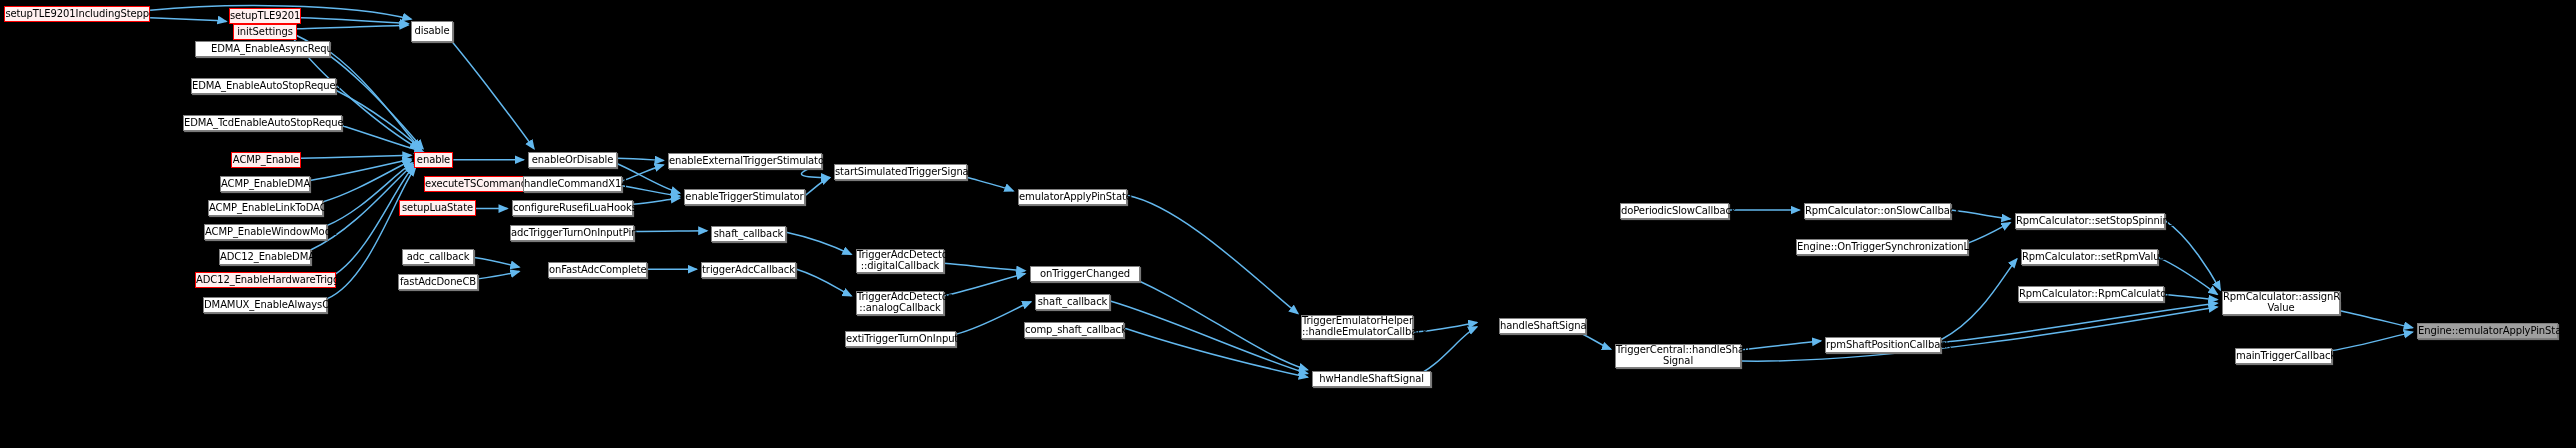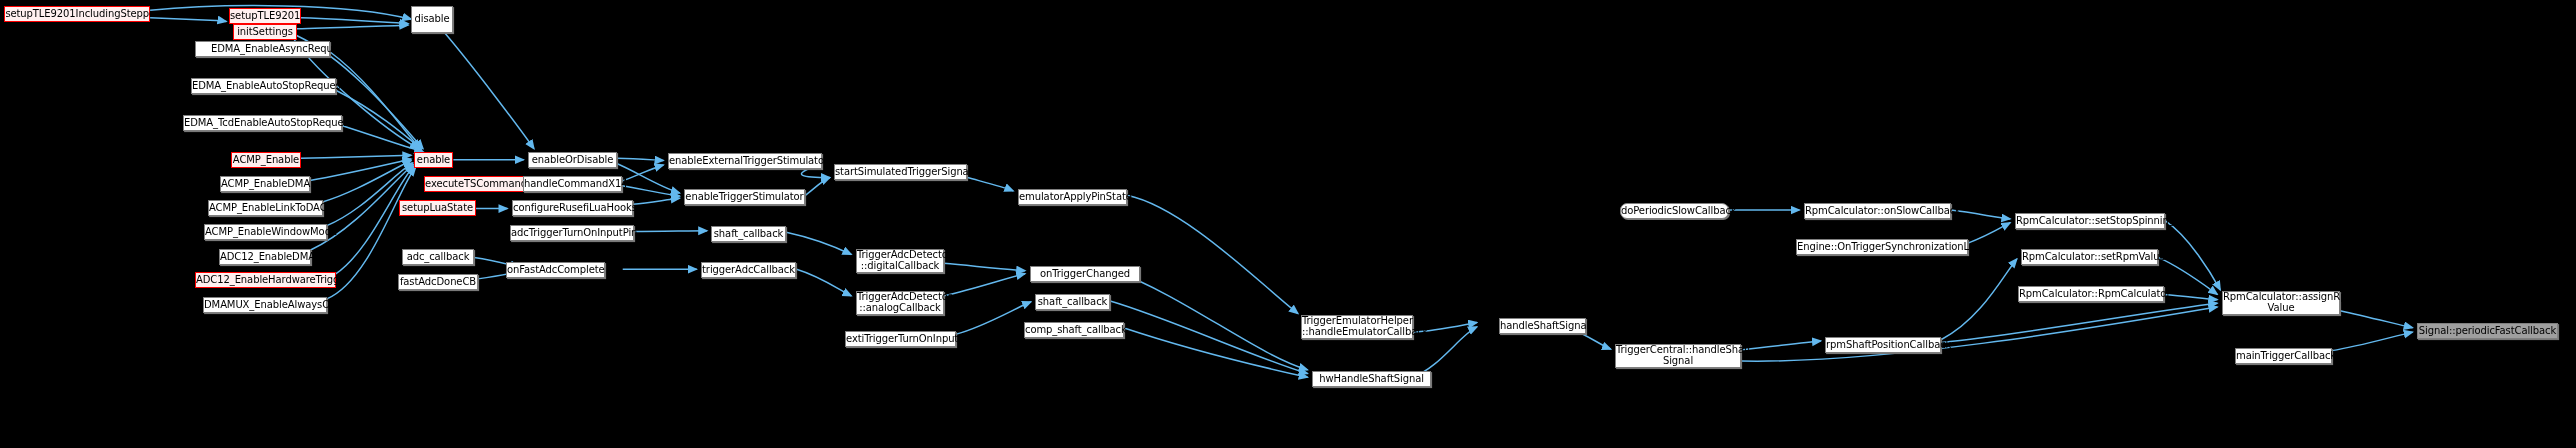--- a/index.html
+++ b/index.html
@@ -120,67 +120,67 @@
         <path d="M2918,348 C2950,362 2980,385 2998,398" marker-end="url(#arrow)"></path>
         <path d="M2926,398 C2955,400 2980,404 2998,405" marker-end="url(#arrow)"></path>
         <path d="M3164,420 C3200,428 3240,438 3262,443" marker-end="url(#arrow)"></path>
         <path d="M3153,474 C3190,468 3235,455 3262,449" marker-end="url(#arrow)"></path>
       </g>
   </svg>
   <div id="node-layer">
       <div class="node hl" style="left: 4.4px; top: 6px; width: 146px; height: 16.3px;"><span class="lbl">setupTLE9201IncludingStepper</span></div>
       <div class="node hl" style="left: 229px; top: 8.1px; width: 72px; height: 16.3px;"><span class="lbl">setupTLE9201</span></div>
       <div class="node hl" style="left: 233px; top: 24px; width: 64px; height: 16.3px;"><span class="lbl">initSettings</span></div>
-      <div class="node" style="left: 411px; top: 6px; width: 42px; height: 27px; align-items: center;"><span class="lbl">disable</span></div>
+      <div class="node" style="left: 411px; top: 21px; width: 42px; height: 21px; align-items: center;"><span class="lbl">disable</span></div>
       <div class="node" style="left: 195px; top: 41px; width: 135px; height: 16.3px; padding-left: 15px;"><span class="lbl">EDMA_EnableAsyncRequest</span></div>
       <div class="node" style="left: 191px; top: 78px; width: 145px; height: 16.3px;"><span class="lbl">EDMA_EnableAutoStopRequest</span></div>
       <div class="node" style="left: 183px; top: 115px; width: 159px; height: 16.3px;"><span class="lbl">EDMA_TcdEnableAutoStopRequest</span></div>
       <div class="node hl" style="left: 231px; top: 152px; width: 70px; height: 16.3px;"><span class="lbl">ACMP_Enable</span></div>
       <div class="node" style="left: 220px; top: 176px; width: 90px; height: 16.3px;"><span class="lbl">ACMP_EnableDMA</span></div>
       <div class="node" style="left: 208px; top: 200px; width: 115px; height: 16.3px;"><span class="lbl">ACMP_EnableLinkToDAC</span></div>
       <div class="node" style="left: 204px; top: 224px; width: 123px; height: 16.3px;"><span class="lbl">ACMP_EnableWindowMode</span></div>
       <div class="node" style="left: 219px; top: 249px; width: 92px; height: 16.3px;"><span class="lbl">ADC12_EnableDMA</span></div>
       <div class="node hl" style="left: 195px; top: 272px; width: 141px; height: 16.3px;"><span class="lbl">ADC12_EnableHardwareTrigger</span></div>
       <div class="node" style="left: 203px; top: 297px; width: 124px; height: 16.3px;"><span class="lbl">DMAMUX_EnableAlwaysOn</span></div>
       <div class="node hl" style="left: 414px; top: 152px; width: 39px; height: 16.3px;"><span class="lbl">enable</span></div>
       <div class="node hl" style="left: 388px; top: 176px; width: 104px; height: 16.3px; margin-left: 36px;"><span class="lbl">executeTSCommand</span></div>
       <div class="node hl" style="left: 399px; top: 200px; width: 77px; height: 16.3px;"><span class="lbl">setupLuaState</span></div>
       <div class="node" style="left: 402px; top: 249px; width: 72px; height: 16.3px;"><span class="lbl">adc_callback</span></div>
       <div class="node" style="left: 398px; top: 274px; width: 80px; height: 16.3px;"><span class="lbl">fastAdcDoneCB</span></div>
       <div class="node" style="left: 528px; top: 152px; width: 89px; height: 16.3px;"><span class="lbl">enableOrDisable</span></div>
       <div class="node" style="left: 523px; top: 176px; width: 99px; height: 16.3px;"><span class="lbl">handleCommandX14</span></div>
       <div class="node" style="left: 512px; top: 200px; width: 121px; height: 16.3px;"><span class="lbl">configureRusefiLuaHooks</span></div>
       <div class="node" style="left: 510px; top: 225px; width: 124px; height: 16.3px;"><span class="lbl">adcTriggerTurnOnInputPin</span></div>
-      <div class="node" style="left: 506px; top: 262px; width: 99px; height: 16.3px;"><span class="lbl">onFastAdcComplete</span></div>
+      <div class="node" style="left: 548px; top: 262px; width: 99px; height: 16.3px;"><span class="lbl">onFastAdcComplete</span></div>
       <div class="node" style="left: 668px; top: 153px; width: 154px; height: 16.3px;"><span class="lbl">enableExternalTriggerStimulator</span></div>
       <div class="node" style="left: 684px; top: 189px; width: 121px; height: 16.3px;"><span class="lbl">enableTriggerStimulator</span></div>
       <div class="node" style="left: 711px; top: 226px; width: 75px; height: 16.3px;"><span class="lbl">shaft_callback</span></div>
       <div class="node" style="left: 701px; top: 262px; width: 95px; height: 16.3px;"><span class="lbl">triggerAdcCallback</span></div>
       <div class="node" style="left: 834px; top: 164px; width: 133px; height: 16.3px;"><span class="lbl">startSimulatedTriggerSignal</span></div>
       <div class="node" style="left: 856px; top: 249px; width: 88px; height: 24.4px;"><span class="lbl">TriggerAdcDetector
 ::digitalCallback</span></div>
       <div class="node" style="left: 856px; top: 291px; width: 88px; height: 24.4px;"><span class="lbl">TriggerAdcDetector
 ::analogCallback</span></div>
       <div class="node" style="left: 845px; top: 331px; width: 111px; height: 16.3px;"><span class="lbl">extiTriggerTurnOnInputPin</span></div>
       <div class="node" style="left: 1018px; top: 189px; width: 109px; height: 16.3px;"><span class="lbl">emulatorApplyPinState</span></div>
       <div class="node" style="left: 1030px; top: 266px; width: 110px; height: 16.3px;"><span class="lbl">onTriggerChanged</span></div>
       <div class="node" style="left: 1035px; top: 294px; width: 75px; height: 16.3px;"><span class="lbl">shaft_callback</span></div>
       <div class="node" style="left: 1024px; top: 322px; width: 100px; height: 16.3px;"><span class="lbl">comp_shaft_callback</span></div>
       <div class="node" style="left: 1301px; top: 315px; width: 112px; height: 24.4px;"><span class="lbl">TriggerEmulatorHelper
 ::handleEmulatorCallback</span></div>
       <div class="node" style="left: 1312px; top: 371px; width: 119px; height: 16.3px;"><span class="lbl">hwHandleShaftSignal</span></div>
       <div class="node" style="left: 1481px; top: 318px; width: 87px; height: 16.3px; margin-left: 18px;"><span class="lbl">handleShaftSignal</span></div>
       <div class="node" style="left: 1615px; top: 344px; width: 126px; height: 24.4px;"><span class="lbl">TriggerCentral::handleShaft
 Signal</span></div>
-      <div class="node" style="left: 1620px; top: 203px; width: 109px; height: 16.3px; border-radius: 7px;"><span class="lbl">doPeriodicSlowCallback</span></div>
+      <div class="node" style="left: 1620px; top: 203px; width: 109px; height: 16.3px;"><span class="lbl">doPeriodicSlowCallback</span></div>
       <div class="node" style="left: 1796px; top: 239px; width: 172px; height: 16.3px;"><span class="lbl">Engine::OnTriggerSynchronizationLost</span></div>
       <div class="node" style="left: 1804px; top: 203px; width: 147px; height: 16.3px;"><span class="lbl">RpmCalculator::onSlowCallback</span></div>
       <div class="node" style="left: 1825px; top: 337px; width: 116px; height: 16.3px;"><span class="lbl">rpmShaftPositionCallback</span></div>
       <div class="node" style="left: 2015px; top: 213px; width: 150px; height: 16.3px;"><span class="lbl">RpmCalculator::setStopSpinning</span></div>
       <div class="node" style="left: 2021px; top: 249px; width: 137px; height: 16.3px;"><span class="lbl">RpmCalculator::setRpmValue</span></div>
       <div class="node" style="left: 2018px; top: 286px; width: 146px; height: 16.3px;"><span class="lbl">RpmCalculator::RpmCalculator</span></div>
       <div class="node" style="left: 2222px; top: 291px; width: 118px; height: 24.4px;"><span class="lbl">RpmCalculator::assignRpm
 Value</span></div>
       <div class="node" style="left: 2235px; top: 348px; width: 97px; height: 16.3px;"><span class="lbl">mainTriggerCallback</span></div>
-      <div class="node cur" style="left: 2417px; top: 323px; width: 141px; height: 16.3px;"><span class="lbl">Signal::periodicFastCallback</span></div>
+      <div class="node cur" style="left: 2417px; top: 323px; width: 141px; height: 16.3px;"><span class="lbl">Engine::emulatorApplyPinState</span></div>
     </div>
 </div>
 
 
 </body></html>

